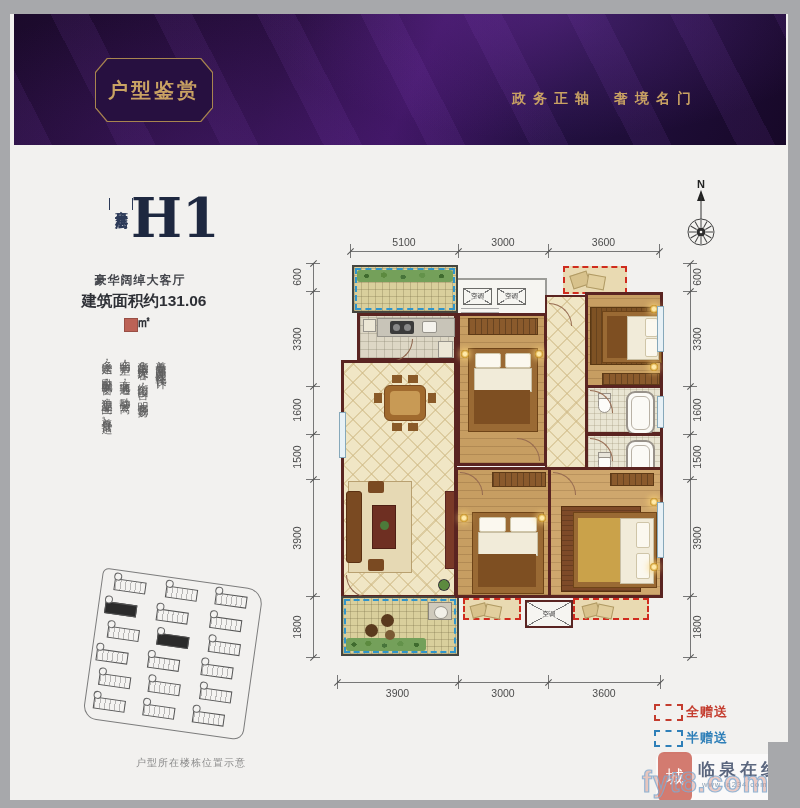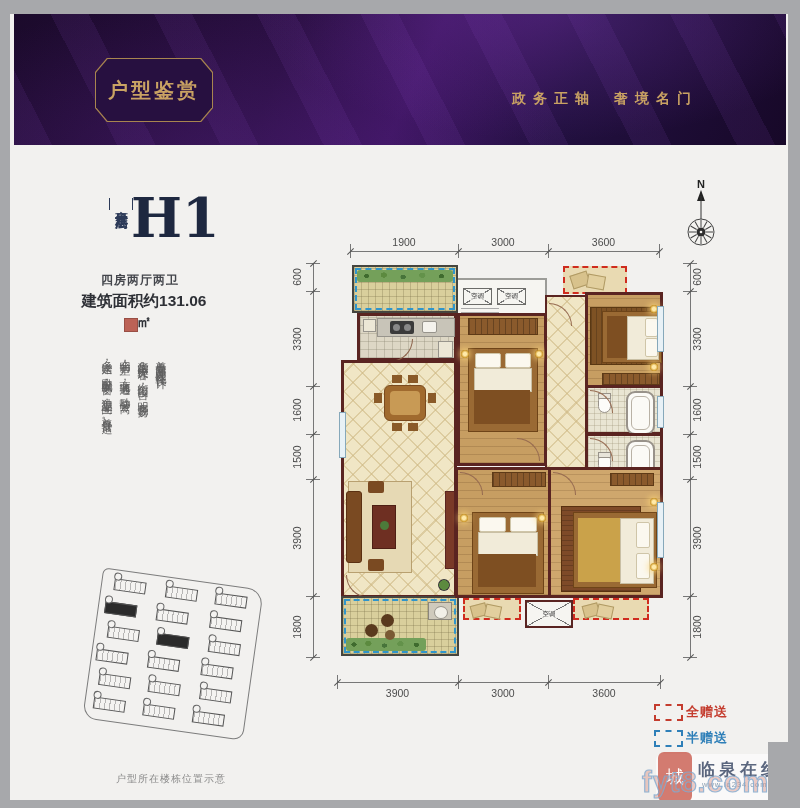--- a/index.html
+++ b/index.html
@@ -84,21 +84,21 @@
   .wc{position:absolute;width:11px;height:15px;background:#fdfcf9;border:1px solid #98928a;border-radius:5px 5px 7px 7px;}
   .wc::before{content:"";position:absolute;left:-1px;top:-4px;width:11px;height:4px;background:#e8e4da;border:1px solid #98928a;}
   .win{position:absolute;background:#e8f1f6;border:1px solid #86a8ba;}
   .hatch{position:absolute;background:repeating-linear-gradient(0deg,#aaa 0 1px,transparent 1px 4px);}
   
   #siteplan{left:92px;top:578px;width:162px;height:152px;border:1px solid #7c7c7c;border-radius:6px 16px 10px 14px;transform:rotate(8deg);}
   .bldg{position:absolute;width:30px;height:10px;border:1px solid #555;background:#f4f3f1;
     background-image:repeating-linear-gradient(90deg,rgba(0,0,0,.25) 0 1px,transparent 1px 5px);}
   .bldg::before{content:"";position:absolute;left:-2px;top:-7px;width:6px;height:6px;border:1px solid #666;border-radius:50%;background:#f4f3f1;}
   .bldg.filled{background:#2b2b2b;background-image:none;}
-  #siteplan-caption{left:96px;top:772px;width:150px;text-align:center;font-size:10px;color:#8a8a8a;letter-spacing:1px;}
+  #siteplan-caption{left:96px;top:756px;width:150px;text-align:right;font-size:10px;color:#8a8a8a;letter-spacing:1px;}
   
   .legend-box{position:absolute;width:25px;height:13px;border:2px dashed #cf2b1e;background:transparent;}
   .legend-label{position:absolute;font-size:13px;font-weight:bold;letter-spacing:1px;text-align:right;}
   
   #wm-pill{left:656px;top:754px;width:140px;height:46px;background:rgba(255,255,255,.6);border-radius:6px;}
   #wm-seal{left:658px;top:752px;width:34px;height:50px;background:rgba(196,74,58,.72);border-radius:6px;
     display:flex;align-items:center;justify-content:center;color:#fff;font-size:18px;font-family:"DejaVu Serif","Liberation Serif",serif;}
   #wm-name{left:698px;top:758px;font-family:"DejaVu Serif","Liberation Serif",serif;font-size:17px;font-weight:bold;color:rgba(62,76,104,.85);letter-spacing:4px;}
   #wm-url{left:702px;top:780px;font-size:7.5px;color:rgba(130,150,170,.9);letter-spacing:1px;}
   #wm-domain{left:642px;top:766px;width:160px;font-size:29px;font-weight:bold;letter-spacing:1px;color:rgba(255,255,255,.14);
@@ -113,21 +113,21 @@
   </div>
   <div id="title-frame" class="abs">
     <div id="title-frame-inner" class="abs">
       <span id="banner-title" class="gold">户型鉴赏</span>
     </div>
   </div>
 </div>
 
 <div id="series" class="abs">雍景高层</div>
 <div id="unit-code" class="abs">H1</div>
-<div id="unit-layout" class="abs">四房两厅两卫</div>
+<div id="unit-layout" class="abs">豪华阔绰大客厅</div>
 <div id="unit-area" class="abs">建筑面积约131.06㎡</div>
 <div id="red-seal" class="abs"></div>
 <div id="description" class="abs">
     <p>尊贵南向三开间人性化设计，</p>
     <p>豪华阔绰大客厅，衔接阳台，明亮舒扬；</p>
     <p>全明户型，南北通透，动静分离；</p>
     <p>多赠送，主卧配飘窗，独立卫生间，尊贵舒适。</p>
   </div>
 
 <div id="compass" class="abs">
@@ -158,21 +158,21 @@
 <div id="dims">
     <div class="abs dimline" style="left: 350px; top: 251px; width: 309px; height: 1px;"></div>
     <div class="tick" style="left: 350px; top: 244px; width: 1px; height: 14px;"></div>
     <div class="slash" style="left: 346px; top: 251px;"></div>
     <div class="tick" style="left: 458px; top: 244px; width: 1px; height: 14px;"></div>
     <div class="slash" style="left: 454px; top: 251px;"></div>
     <div class="tick" style="left: 548px; top: 244px; width: 1px; height: 14px;"></div>
     <div class="slash" style="left: 544px; top: 251px;"></div>
     <div class="tick" style="left: 659px; top: 244px; width: 1px; height: 14px;"></div>
     <div class="slash" style="left: 655px; top: 251px;"></div>
-    <div class="dimlabel" style="left: 404px; top: 236px; transform: translateX(-50%);">1900</div>
+    <div class="dimlabel" style="left: 404px; top: 236px; transform: translateX(-50%);">5100</div>
     <div class="dimlabel" style="left: 503px; top: 236px; transform: translateX(-50%);">3000</div>
     <div class="dimlabel" style="left: 603.5px; top: 236px; transform: translateX(-50%);">3600</div>
     <div class="abs dimline" style="left: 337px; top: 682px; width: 323px; height: 1px;"></div>
     <div class="tick" style="left: 337px; top: 675px; width: 1px; height: 14px;"></div>
     <div class="slash" style="left: 333px; top: 682px;"></div>
     <div class="tick" style="left: 458px; top: 675px; width: 1px; height: 14px;"></div>
     <div class="slash" style="left: 454px; top: 682px;"></div>
     <div class="tick" style="left: 548px; top: 675px; width: 1px; height: 14px;"></div>
     <div class="slash" style="left: 544px; top: 682px;"></div>
     <div class="tick" style="left: 660px; top: 675px; width: 1px; height: 14px;"></div>

